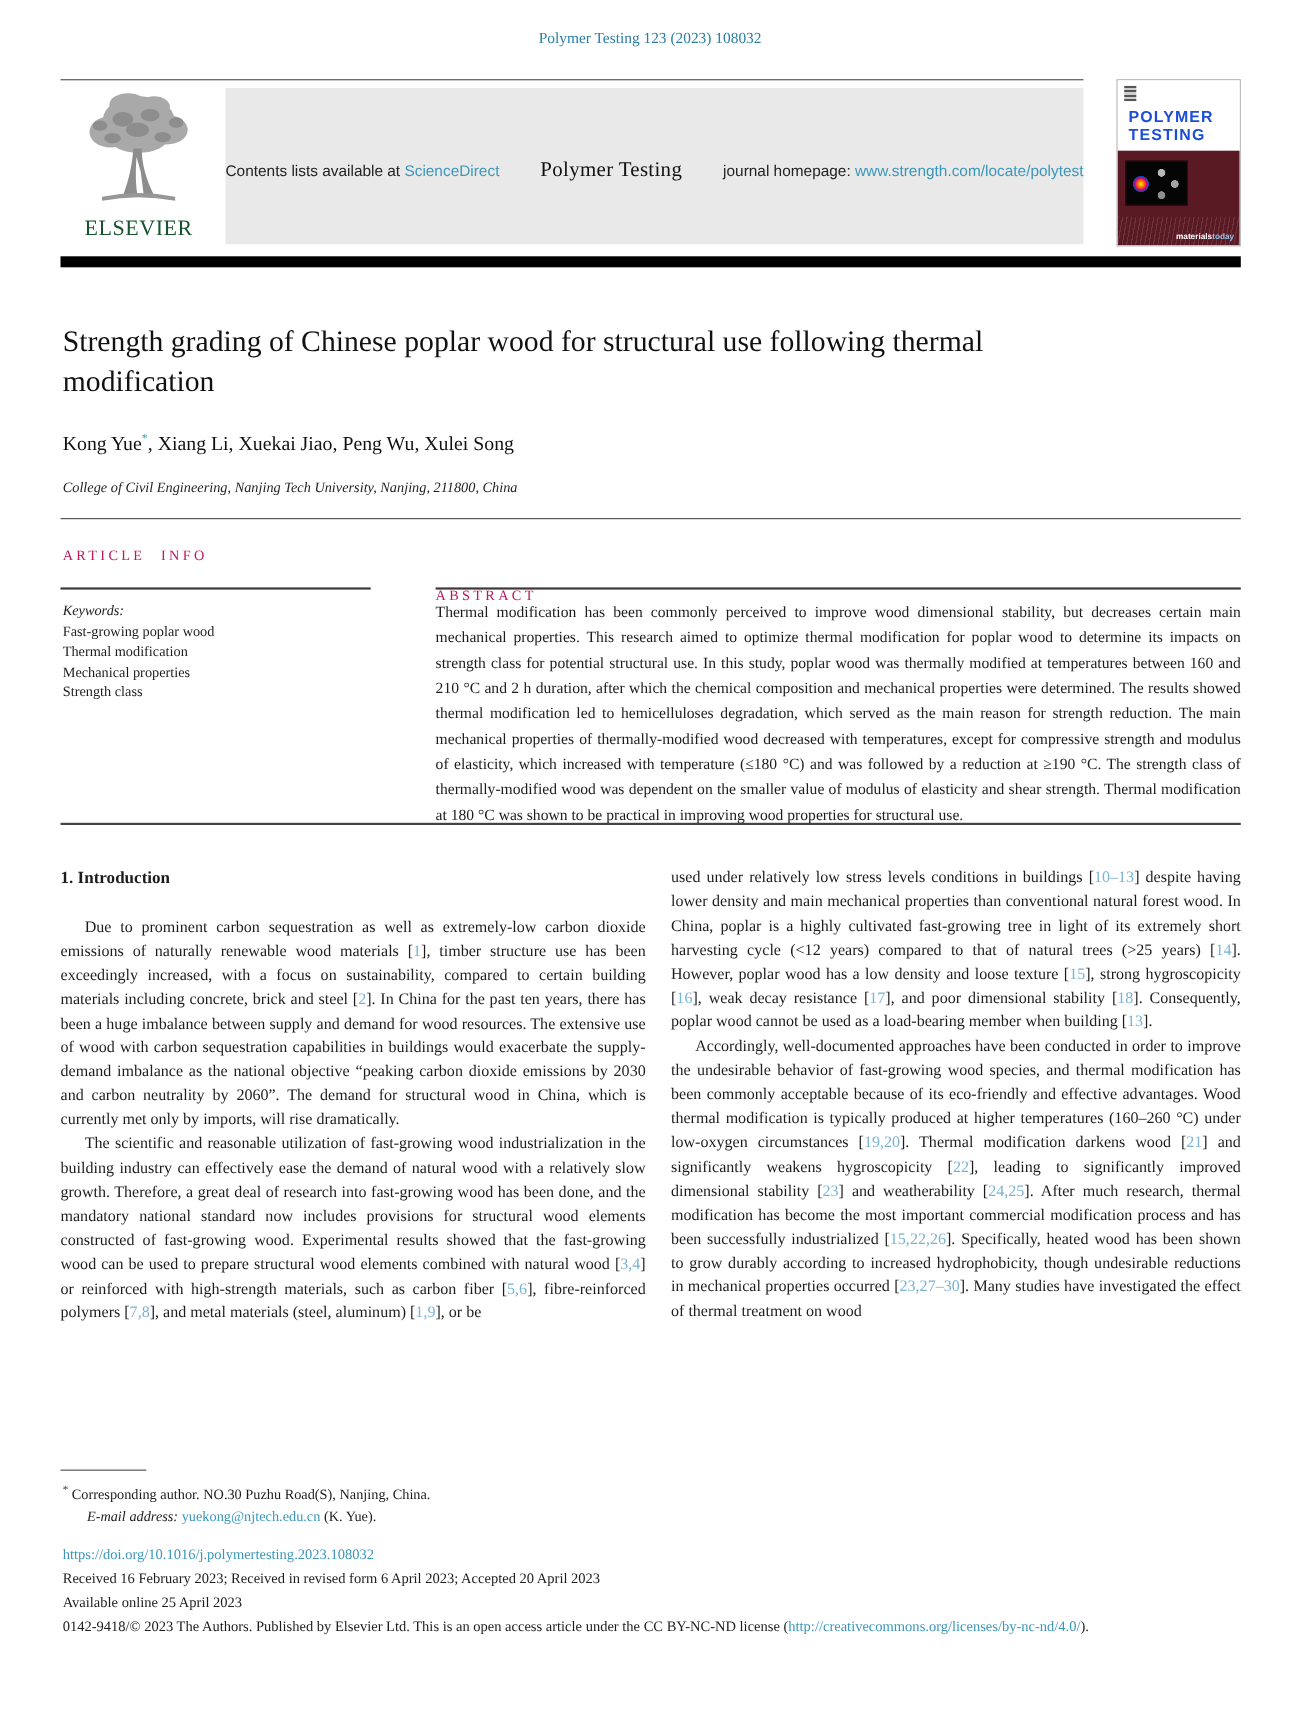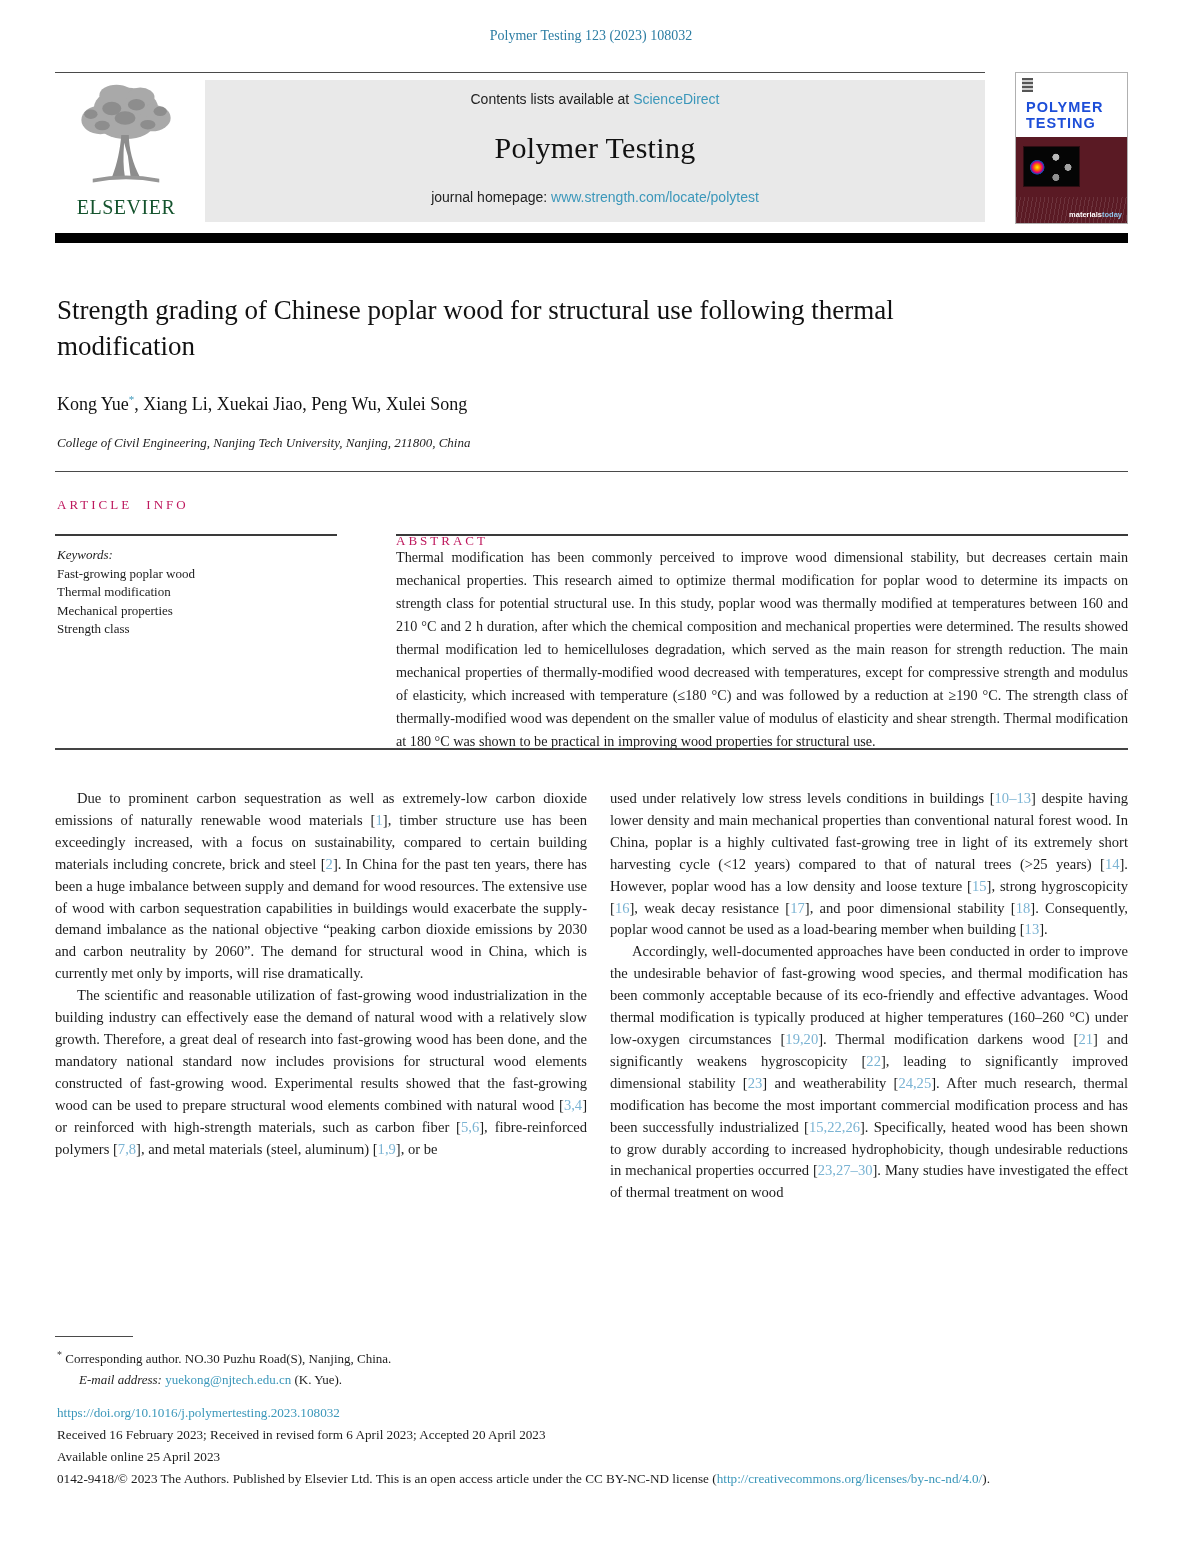--- a/index.html
+++ b/index.html
@@ -13,25 +13,25 @@
   .rule{position:absolute;border-top:1.5px solid #4a4a4a;}
   #top-rule{left:55px;top:72px;width:930px;}
 
   
   #elsevier{position:absolute;left:56px;top:80px;width:140px;height:146px;text-align:center;}
   #elsevier .wordmark{font-family:"Liberation Serif",serif;color:#14532d;font-size:20px;
                       letter-spacing:.5px;margin-top:-2px;}
 
   
   #banner{position:absolute;left:205px;top:80px;width:780px;height:142px;background:#e9e9e9;
-          display:flex;flex-direction:column;justify-content:space-between;align-items:center;
-          padding:11px 0 17px 0;box-sizing:border-box;}
+          display:flex;justify-content:space-between;align-items:center;
+          padding:11px 0 4px 0;box-sizing:border-box;}
   .sans{font-family:"Liberation Sans",sans-serif;}
   #banner .contents-line,#banner .homepage-line{font-size:14px;color:#222;}
-  #banner .journal-name{font-size:30px;color:#111;letter-spacing:.3px;}
+  #banner .journal-name{font-size:19px;color:#111;letter-spacing:.3px;}
   a,.link{color:#3b97ba;text-decoration:none;cursor:pointer;}
   .cite{color:#7ab3d3;}
 
   
   #cover{position:absolute;left:1015px;top:72px;width:113px;height:152px;background:#fff;
          border:1px solid #b0b0b0;box-sizing:border-box;overflow:hidden;}
   #cover .cover-top{position:relative;height:64px;background:#fff;}
   #cover .emblem{position:absolute;left:6px;top:5px;width:11px;height:14px;
                  background:repeating-linear-gradient(#555 0 2px,#cfcfcf 2px 4px);}
   #cover .cover-title{position:absolute;left:10px;top:26px;color:#1d4ed8;font-weight:bold;
@@ -164,20 +164,21 @@
     <div>Thermal modification</div>
     <div>Mechanical properties</div>
     <div>Strength class</div>
   </div>
 
   <div id="abstract-text">Thermal modification has been commonly perceived to improve wood dimensional stability, but decreases certain main mechanical properties. This research aimed to optimize thermal modification for poplar wood to determine its impacts on strength class for potential structural use. In this study, poplar wood was thermally modified at temperatures between 160 and 210 °C and 2 h duration, after which the chemical composition and mechanical properties were determined. The results showed thermal modification led to hemicelluloses degradation, which served as the main reason for strength reduction. The main mechanical properties of thermally-modified wood decreased with temperatures, except for compressive strength and modulus of elasticity, which increased with temperature (≤180 °C) and was followed by a reduction at ≥190 °C. The strength class of thermally-modified wood was dependent on the smaller value of modulus of elasticity and shear strength. Thermal modification at 180 °C was shown to be practical in improving wood properties for structural use.</div>
 
   <div class="rule" id="info-bottom-rule"></div>
 
   <div class="col" id="col-left">
+    <h2>1. Introduction</h2>
     <p class="indent">Due to prominent carbon sequestration as well as extremely-low carbon dioxide emissions of naturally renewable wood materials [<span class="cite">1</span>], timber structure use has been exceedingly increased, with a focus on sustainability, compared to certain building materials including concrete, brick and steel [<span class="cite">2</span>]. In China for the past ten years, there has been a huge imbalance between supply and demand for wood resources. The extensive use of wood with carbon sequestration capabilities in buildings would exacerbate the supply-demand imbalance as the national objective “peaking carbon dioxide emissions by 2030 and carbon neutrality by 2060”. The demand for structural wood in China, which is currently met only by imports, will rise dramatically.</p>
     <p class="indent">The scientific and reasonable utilization of fast-growing wood industrialization in the building industry can effectively ease the demand of natural wood with a relatively slow growth. Therefore, a great deal of research into fast-growing wood has been done, and the mandatory national standard now includes provisions for structural wood elements constructed of fast-growing wood. Experimental results showed that the fast-growing wood can be used to prepare structural wood elements combined with natural wood [<span class="cite">3,4</span>] or reinforced with high-strength materials, such as carbon fiber [<span class="cite">5,6</span>], fibre-reinforced polymers [<span class="cite">7,8</span>], and metal materials (steel, aluminum) [<span class="cite">1,9</span>], or be</p>
   </div>
 
   <div class="col" id="col-right">
     <p>used under relatively low stress levels conditions in buildings [<span class="cite">10–13</span>] despite having lower density and main mechanical properties than conventional natural forest wood. In China, poplar is a highly cultivated fast-growing tree in light of its extremely short harvesting cycle (&lt;12 years) compared to that of natural trees (&gt;25 years) [<span class="cite">14</span>]. However, poplar wood has a low density and loose texture [<span class="cite">15</span>], strong hygroscopicity [<span class="cite">16</span>], weak decay resistance [<span class="cite">17</span>], and poor dimensional stability [<span class="cite">18</span>]. Consequently, poplar wood cannot be used as a load-bearing member when building [<span class="cite">13</span>].</p>
     <p class="indent">Accordingly, well-documented approaches have been conducted in order to improve the undesirable behavior of fast-growing wood species, and thermal modification has been commonly acceptable because of its eco-friendly and effective advantages. Wood thermal modification is typically produced at higher temperatures (160–260 °C) under low-oxygen circumstances [<span class="cite">19,20</span>]. Thermal modification darkens wood [<span class="cite">21</span>] and significantly weakens hygroscopicity [<span class="cite">22</span>], leading to significantly improved dimensional stability [<span class="cite">23</span>] and weatherability [<span class="cite">24,25</span>]. After much research, thermal modification has become the most important commercial modification process and has been successfully industrialized [<span class="cite">15,22,26</span>]. Specifically, heated wood has been shown to grow durably according to increased hydrophobicity, though undesirable reductions in mechanical properties occurred [<span class="cite">23,27–30</span>]. Many studies have investigated the effect of thermal treatment on wood</p>
   </div>
 
   <div class="rule" id="footnote-rule"></div>

